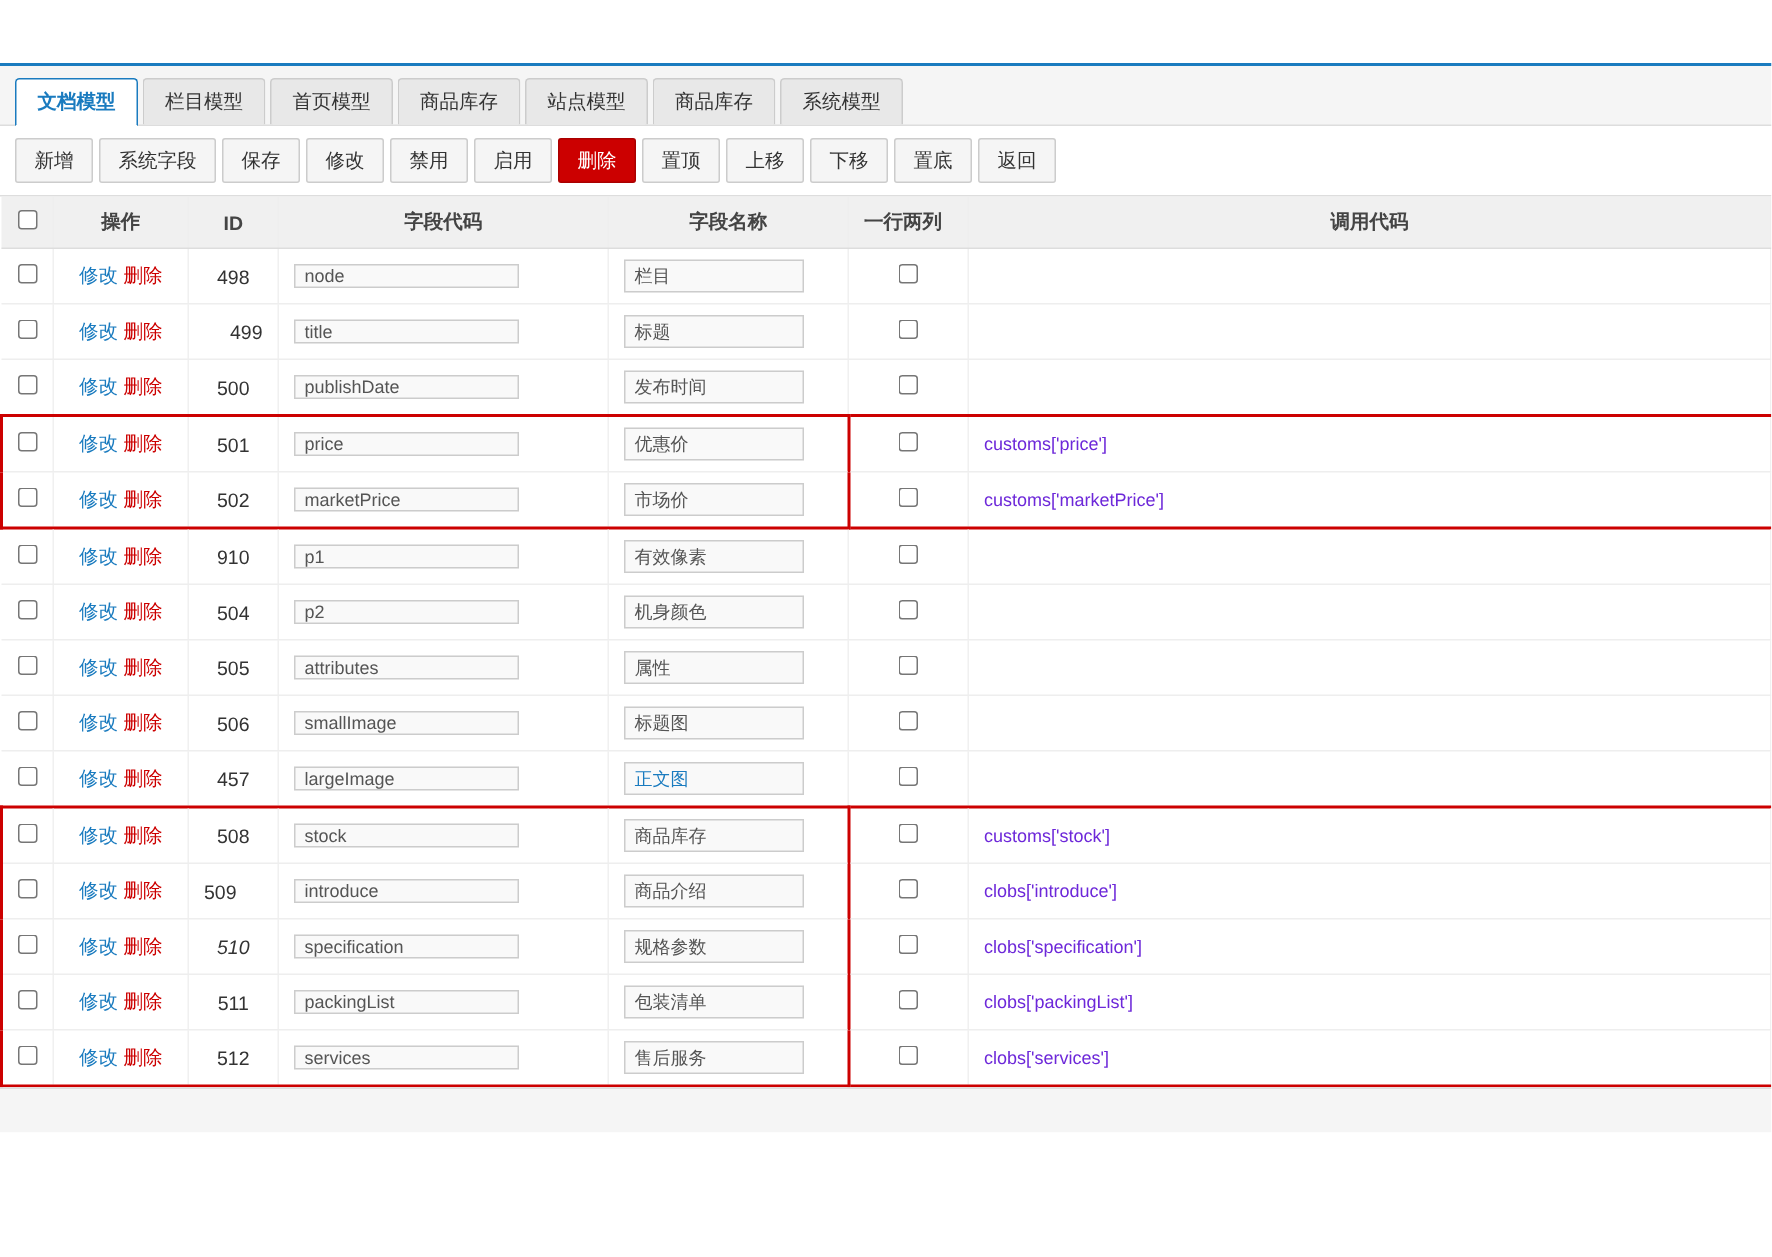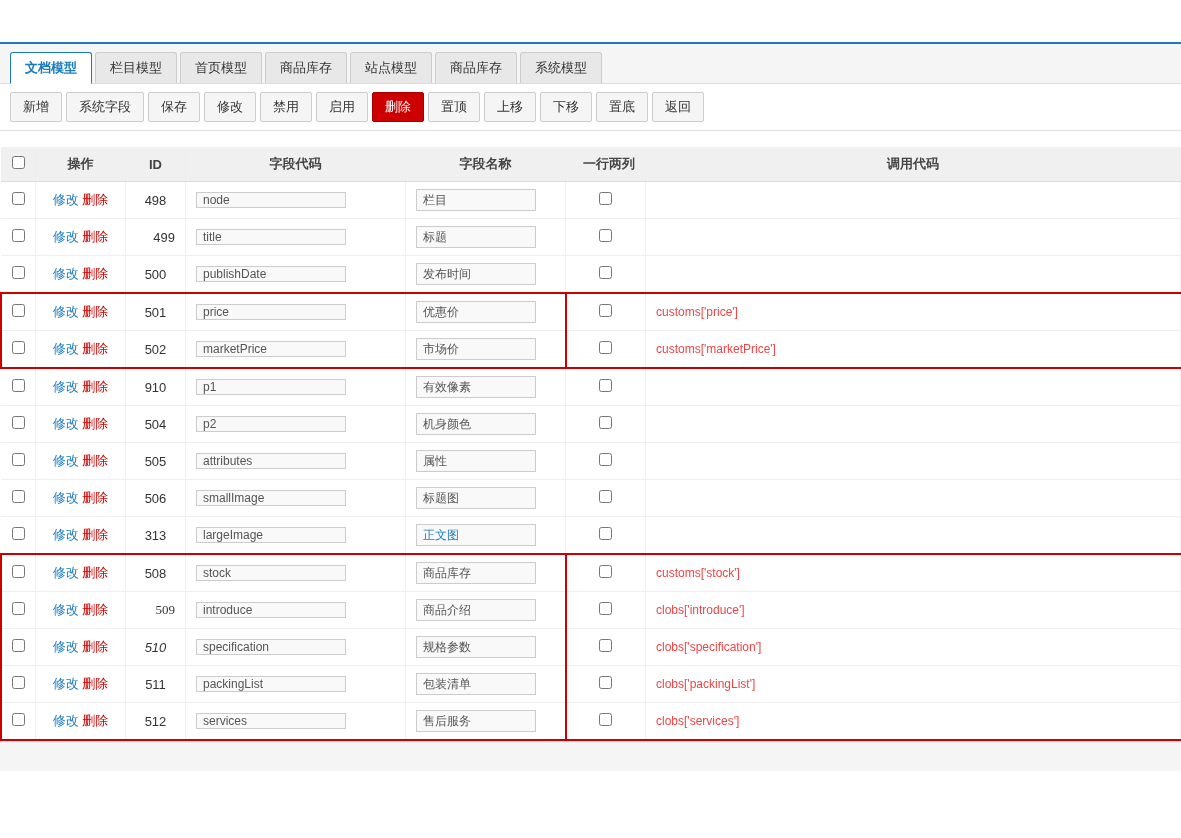--- a/index.html
+++ b/index.html
@@ -68,21 +68,20 @@
 
     .btn-danger {
       background: #c00;
       color: #fff;
       border-color: #a00;
     }
 
     .table-wrapper {
       overflow-x: auto;
       padding: 0;
-      margin-top: 16px;
     }
 
     table {
       width: 100%;
       border-collapse: collapse;
     }
 
     thead tr {
       background: #f0f0f0;
     }
@@ -102,21 +101,21 @@
       border-bottom: 1px solid #eee;
       border-right: 1px solid #f0f0f0;
       vertical-align: middle;
     }
 
     .col-checkbox { width: 30px; text-align: center; }
     .col-action { width: 90px; text-align: center; }
     .col-id { width: 60px; text-align: center; }
     .col-code { width: 220px; }
     .col-name { width: 160px; }
-    .col-tworow { width: 80px; text-align: right; }
+    .col-tworow { width: 80px; text-align: left; }
     .col-callcode { width: auto; }
 
     .link-edit { color: #1a7bbf; text-decoration: none; cursor: pointer; }
     .link-delete { color: #c00; text-decoration: none; cursor: pointer; }
 
     .field-input {
       border: 1px solid #ccc;
       padding: 0 6px;
       width: 150px;
       background: #f9f9f9;
@@ -127,21 +126,21 @@
     .name-input {
       border: 1px solid #ccc;
       padding: 3px 6px;
       width: 120px;
       background: #f9f9f9;
       font-size: 12px;
       color: #555;
     }
 
     .call-code {
-      color: #ef4444;
+      color: #6d28d9;
       font-size: 12px;
     }
 
     .checkbox-cell { text-align: center; }
 
     
     .footer {
       height: 30px;
       background: #f5f5f5;
       border-top: 1px solid #ddd;
@@ -275,39 +274,39 @@
           <td class="col-action" style="text-align: center;"><a href="#" class="link-edit">修改</a> <a href="#" class="link-delete">删除</a></td>
           <td class="col-id" style="text-align: center;">506</td>
           <td class="col-code"><input type="text" class="field-input" readonly="" value="smallImage" style=""></td>
           <td class="col-name"><input type="text" class="name-input" readonly="" value="标题图" style=""></td>
           <td class="col-tworow" style="text-align: center;"><input type="checkbox" style=""></td>
           <td class="call-code col-callcode"></td>
         </tr>
         <tr>
           <td class="checkbox-cell"><input type="checkbox" style=""></td>
           <td class="col-action" style="text-align: center;"><a href="#" class="link-edit">修改</a> <a href="#" class="link-delete">删除</a></td>
-          <td class="col-id" style="text-align: center;">313</td>
+          <td class="col-id" style="text-align: center;">457</td>
           <td class="col-code"><input type="text" class="field-input" readonly="" value="largeImage" style=""></td>
           <td class="col-name"><input type="text" class="name-input" readonly="" value="正文图" style="color: rgb(26, 123, 191);"></td>
           <td class="col-tworow" style="text-align: center;"><input type="checkbox" style=""></td>
           <td class="call-code col-callcode"></td>
         </tr>
         <tr>
           <td class="checkbox-cell" style="border-top: 2px solid rgb(204, 0, 0); border-left: 2px solid rgb(204, 0, 0);"><input type="checkbox" style=""></td>
           <td class="col-action" style="text-align: center; border-top: 2px solid rgb(204, 0, 0);"><a href="#" class="link-edit">修改</a> <a href="#" class="link-delete">删除</a></td>
           <td class="col-id" style="text-align: center; border-top: 2px solid rgb(204, 0, 0);">508</td>
           <td class="col-code" style="border-top: 2px solid rgb(204, 0, 0);"><input type="text" class="field-input" readonly="" value="stock" style=""></td>
           <td class="col-name" style="border-top: 2px solid rgb(204, 0, 0); border-right: 2px solid rgb(204, 0, 0);"><input type="text" class="name-input" readonly="" value="商品库存" style=""></td>
           <td class="col-tworow" style="text-align: center; border-top: 2px solid rgb(204, 0, 0);"><input type="checkbox" style=""></td>
           <td class="call-code col-callcode" style="border-top: 2px solid rgb(204, 0, 0);">customs['stock']</td>
         </tr>
         <tr>
           <td class="checkbox-cell" style="border-left: 2px solid rgb(204, 0, 0);"><input type="checkbox" style=""></td>
           <td class="col-action" style="text-align: center;"><a href="#" class="link-edit">修改</a> <a href="#" class="link-delete">删除</a></td>
-          <td class="col-id" style="text-align: right; font-family: Liberation Serif, serif;">509</td>
+          <td class="col-id" style="text-align: left;">509</td>
           <td class="col-code"><input type="text" class="field-input" readonly="" value="introduce" style=""></td>
           <td class="col-name" style="border-right: 2px solid rgb(204, 0, 0);"><input type="text" class="name-input" readonly="" value="商品介绍" style=""></td>
           <td class="col-tworow" style="text-align: center;"><input type="checkbox" style=""></td>
           <td class="call-code col-callcode">clobs['introduce']</td>
         </tr>
         <tr>
           <td class="checkbox-cell" style="border-left: 2px solid rgb(204, 0, 0);"><input type="checkbox" style=""></td>
           <td class="col-action" style="text-align: center;"><a href="#" class="link-edit">修改</a> <a href="#" class="link-delete">删除</a></td>
           <td class="col-id" style="text-align: center; font-style: italic;">510</td>
           <td class="col-code"><input type="text" class="field-input" readonly="" value="specification" style=""></td>

